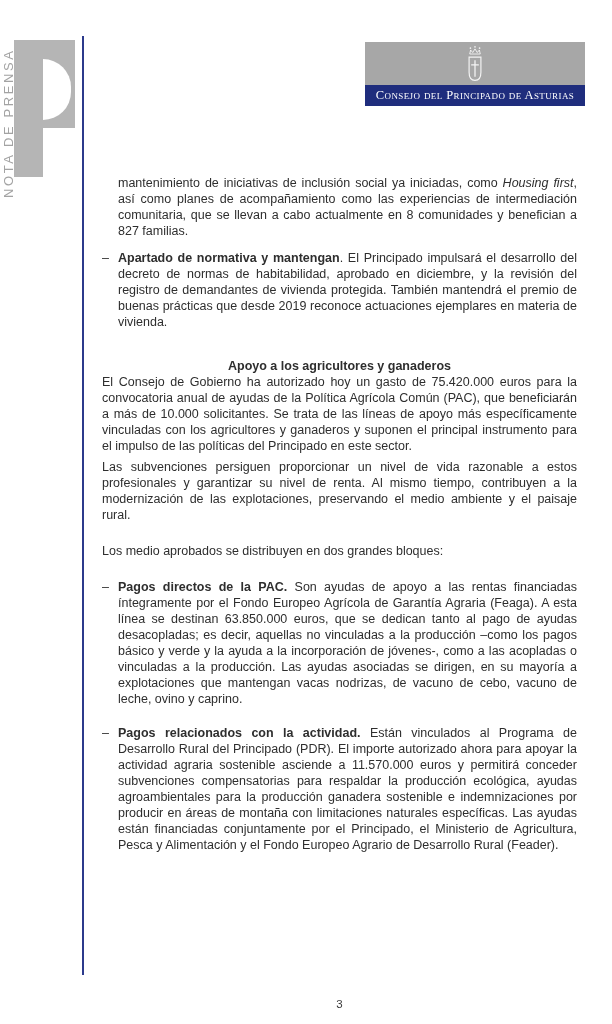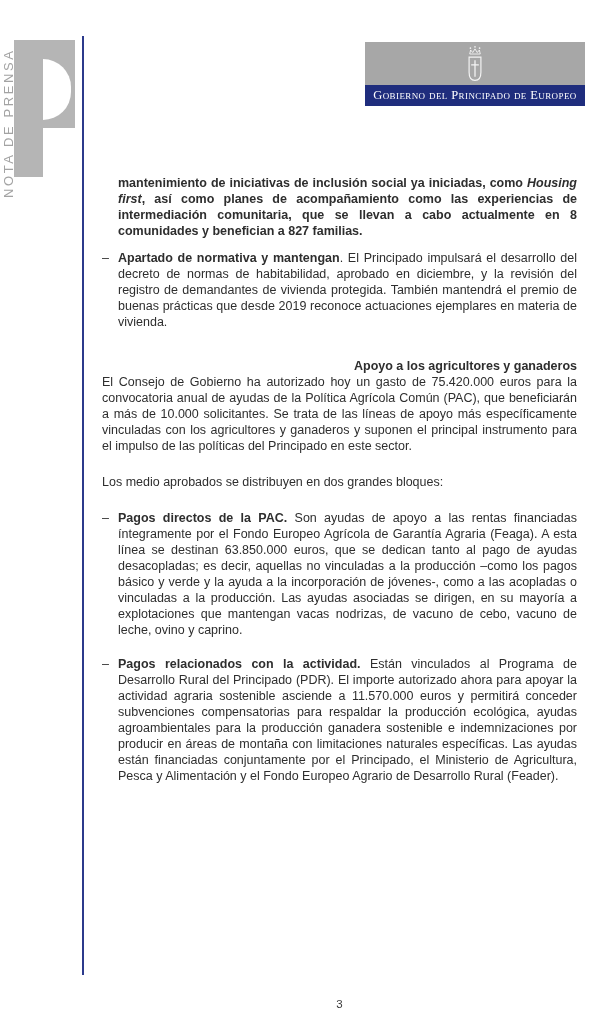--- a/index.html
+++ b/index.html
@@ -66,27 +66,27 @@
     white-space:nowrap;
   }
 
   
   .content{
     position:absolute; left:102px; top:175px; width:475px;
     font-size:12.5px; line-height:16px;
     text-align:justify;
   }
   .content p{text-align:justify;}
-  .indented{margin-left:16px;font-weight:bold;}
+  .indented{margin-left:16px;}
   .doc-list-item{display:flex; margin-top:11px;}
   .doc-list-item .marker{width:16px; flex:0 0 16px;}
   .doc-list-item .li-body{flex:1; text-align:justify;}
   .section-heading{
     font-size:12.5px; font-weight:bold;
-    margin-top:28px; text-align:right;
+    margin-top:28px; text-align:center;
   }
   .para-1{}
   .para-2{margin-top:5px;}
   .para-3{margin-top:20px;}
   .li-b{margin-top:20px;}
   .li-c{margin-top:18px;}
 
   .page-footer{
     position:absolute; left:102px; top:998px; width:475px;
     text-align:center; font-size:11.5px; color:#3a3a3a;
@@ -110,37 +110,38 @@
     <svg width="24" height="40" viewBox="0 0 26 44">
       <circle cx="8" cy="4.6" r="0.9" fill="#f4f4f4"></circle>
       <circle cx="13" cy="3.2" r="0.9" fill="#f4f4f4"></circle>
       <circle cx="18" cy="4.6" r="0.9" fill="#f4f4f4"></circle>
       <path d="M7.2 11 L8.2 6.6 L10.5 9.4 L13 5.4 L15.5 9.4 L17.8 6.6 L18.8 11 Z" fill="none" stroke="#f4f4f4" stroke-width="1"></path>
       <path d="M6.5 14.5 H19.5 V31 Q19.5 40 13 40 Q6.5 40 6.5 31 Z" fill="none" stroke="#f4f4f4" stroke-width="1.3"></path>
       <path d="M13 18 V36 M8.8 23 H17.2" stroke="#f4f4f4" stroke-width="1.4"></path>
     </svg>
   </div>
   <div class="gov-bar">
-    <span>Gobierno del Principado de Europeo</span>
+    <span>Consejo del Principado de Asturias</span>
   </div>
 </div>
 
 <div class="content">
 
   <p class="indented"><span>mantenimiento de iniciativas de inclusión social ya iniciadas, como </span><i>Housing first</i><span>, así como planes de acompañamiento como las experiencias de intermediación comunitaria, que se llevan a cabo actualmente en 8 comunidades y benefician a 827 familias.</span></p>
 
   <div class="doc-list-item">
     <span class="marker">–</span>
     <div class="li-body"><b>Apartado de normativa y mantengan</b><span>. El Principado impulsará el desarrollo del decreto de normas de habitabilidad, aprobado en diciembre, y la revisión del registro de demandantes de vivienda protegida. También mantendrá el premio de buenas prácticas que desde 2019 reconoce actuaciones ejemplares en materia de vivienda.</span></div>
   </div>
 
   <h2 class="section-heading">Apoyo a los agricultores y ganaderos</h2>
 
   <p class="para-1">El Consejo de Gobierno ha autorizado hoy un gasto de 75.420.000 euros para la convocatoria anual de ayudas de la Política Agrícola Común (PAC), que beneficiarán a más de 10.000 solicitantes. Se trata de las líneas de apoyo más específicamente vinculadas con los agricultores y ganaderos y suponen el principal instrumento para el impulso de las políticas del Principado en este sector.</p>
 
+  <p class="para-2">Las subvenciones persiguen proporcionar un nivel de vida razonable a estos profesionales y garantizar su nivel de renta. Al mismo tiempo, contribuyen a la modernización de las explotaciones, preservando el medio ambiente y el paisaje rural.</p>
 
   <p class="para-3">Los medio aprobados se distribuyen en dos grandes bloques:</p>
 
   <div class="doc-list-item li-b">
     <span class="marker">–</span>
     <div class="li-body"><b>Pagos directos de la PAC.</b><span> Son ayudas de apoyo a las rentas financiadas íntegramente por el Fondo Europeo Agrícola de Garantía Agraria (Feaga). A esta línea se destinan 63.850.000 euros, que se dedican tanto al pago de ayudas desacopladas; es decir, aquellas no vinculadas a la producción –como los pagos básico y verde y la ayuda a la incorporación de jóvenes-, como a las acopladas o vinculadas a la producción. Las ayudas asociadas se dirigen, en su mayoría a explotaciones que mantengan vacas nodrizas, de vacuno de cebo, vacuno de leche, ovino y caprino.</span></div>
   </div>
 
   <div class="doc-list-item li-c">
     <span class="marker">–</span>

